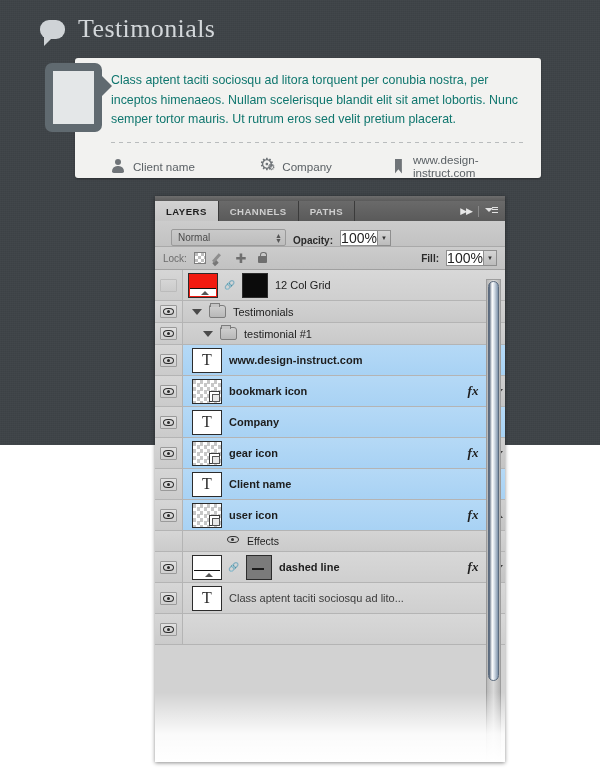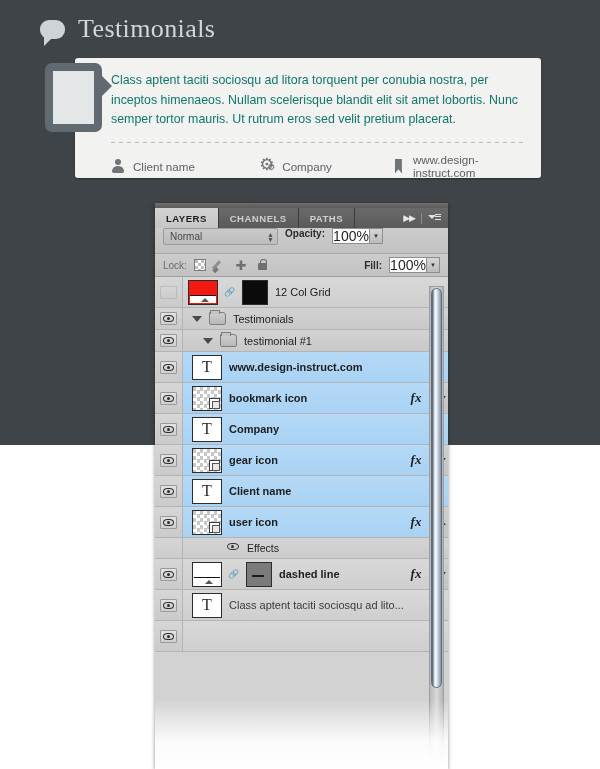--- a/index.html
+++ b/index.html
@@ -88,21 +88,21 @@
     background:#e4e7e8;
   }
   #avatar .tail{
     position:absolute; right:-10px; top:12px; width:0;height:0;
     border-top:11px solid transparent; border-bottom:11px solid transparent;
     border-left:11px solid #606a70;
   }
 
   
   #panel{
-    position:absolute; left:155px; top:203px; width:293px; height:566px;
+    position:absolute; left:155px; top:196px; width:350px; height:566px;
     background:#d2d2d2;
     box-shadow:0 1px 4px rgba(0,0,0,.45);
     font-size:11px; color:#1f1f1f;
     overflow:hidden;
   }
   #panel-topstrip{ height:5px; background:linear-gradient(#6d6d6d,#5b5b5b); }
   
   #tabbar{
     height:20px; background:linear-gradient(#5e5e5e,#4e4e4e);
     display:flex; align-items:stretch; position:relative;
@@ -129,21 +129,21 @@
   }
   .menu-ico:after{
     content:""; position:absolute; right:0; top:1px; width:6px; height:7px;
     background:repeating-linear-gradient(#e2e2e2 0 1px, transparent 1px 2.4px);
   }
 
   
   #blendrow{
     height:26px; background:linear-gradient(#cccccc,#c2c2c2);
     border-bottom:1px solid #a9a9a9;
-    display:flex; align-items:flex-start; padding:0 8px; gap:7px;
+    display:flex; align-items:flex-end; padding:0 16px; gap:7px;
   }
   #blend-select{
     width:115px; height:17px; background:linear-gradient(#c9c9c9,#bdbdbd);
     border:1px solid #9a9a9a; border-radius:2px;
     display:flex; align-items:center; justify-content:space-between;
     padding:0 3px 0 6px; font-size:10px; color:#4a4a4a;
   }
   .spinner{ display:flex; flex-direction:column; line-height:5px; font-size:7px; color:#555; }
   .lbl{ font-size:10px; color:#2b2b2b; font-weight:bold; }
   .numbox{

